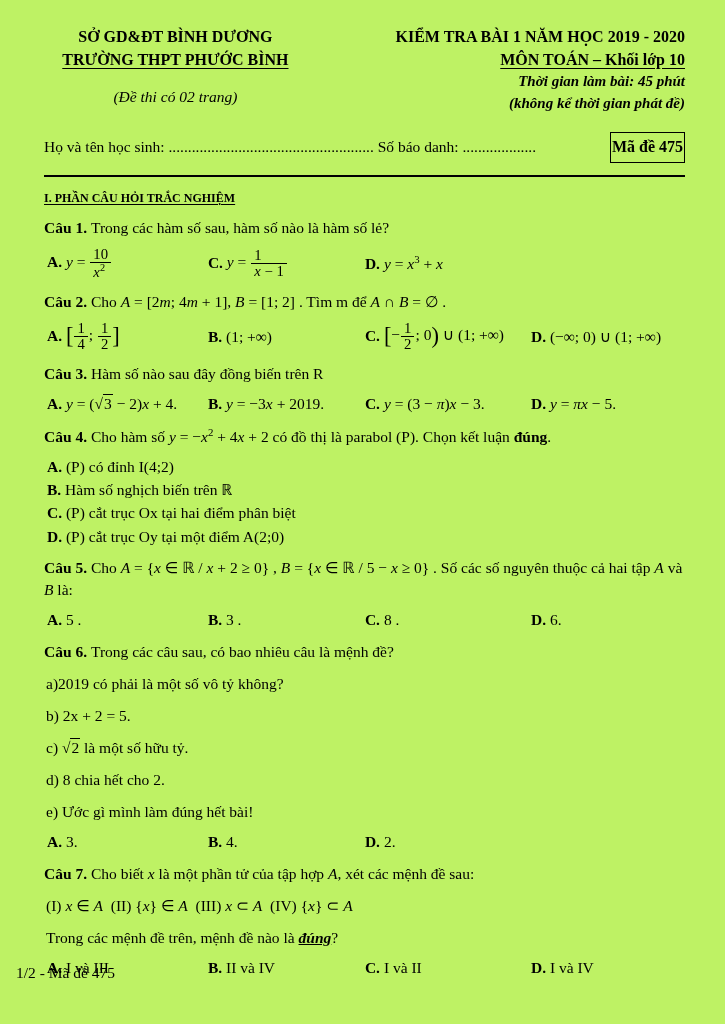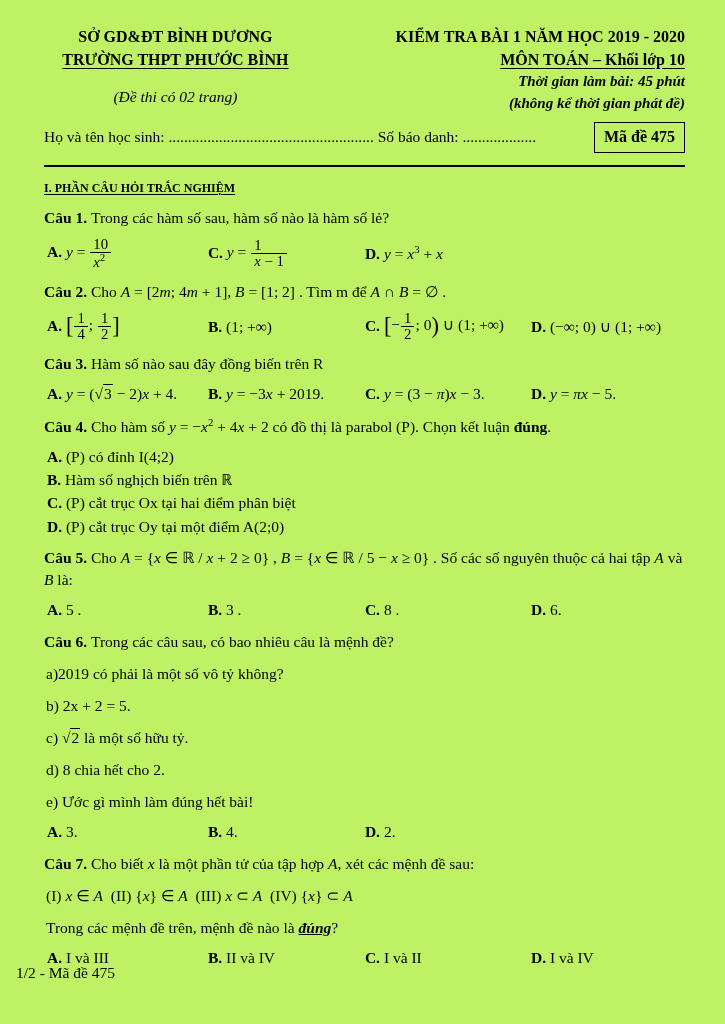--- a/index.html
+++ b/index.html
@@ -9,23 +9,23 @@
   }
   .page{position:relative;height:100%;padding:26px 40px 0 44px;box-sizing:border-box;background:#bef264}
   .header{display:flex;justify-content:space-between;align-items:flex-start}
   .header-left{width:41%;text-align:center}
   .header-right{width:56%;text-align:right}
   .hb{font-weight:bold;font-size:16px}
   .school-name{text-decoration:underline;text-underline-offset:3px}
   .pages-note{font-style:italic;margin-top:15px}
   .subject{text-decoration:underline;text-underline-offset:3px}
   .hbi{font-weight:bold;font-style:italic;font-size:15px}
-  .student-row{display:flex;align-items:center;justify-content:space-between;margin-top:8px;gap:10px}
+  .student-row{display:flex;align-items:center;justify-content:space-between;margin-top:18px;gap:10px}
   .student-line{white-space:nowrap;overflow:hidden}
-  .code-box{border:1px solid #000;padding:3px 9px;font-weight:bold;font-size:16px;white-space:nowrap}
+  .code-box{border:1px solid #000;padding:3px 1px;font-weight:bold;font-size:16px;white-space:nowrap}
   .rule{border-top:2px solid #000;margin:12px 0 13px}
   .section-title{font-weight:bold;font-size:12px;margin:2px 0 4px}
   .st-u{text-decoration:underline;text-underline-offset:2px}
   .question{margin-top:10px}
   .stem{margin:0}
   .qnum{font-weight:bold}
   .qline{margin:10px 0 0 2px}
   .opts{margin-top:8px}
   .opts.row{display:grid;grid-template-columns:25.1% 24.5% 25.9% 24.5%;align-items:center}
   .opts.col .opt{display:block;margin-top:2px;line-height:1.38;padding-left:3px}

